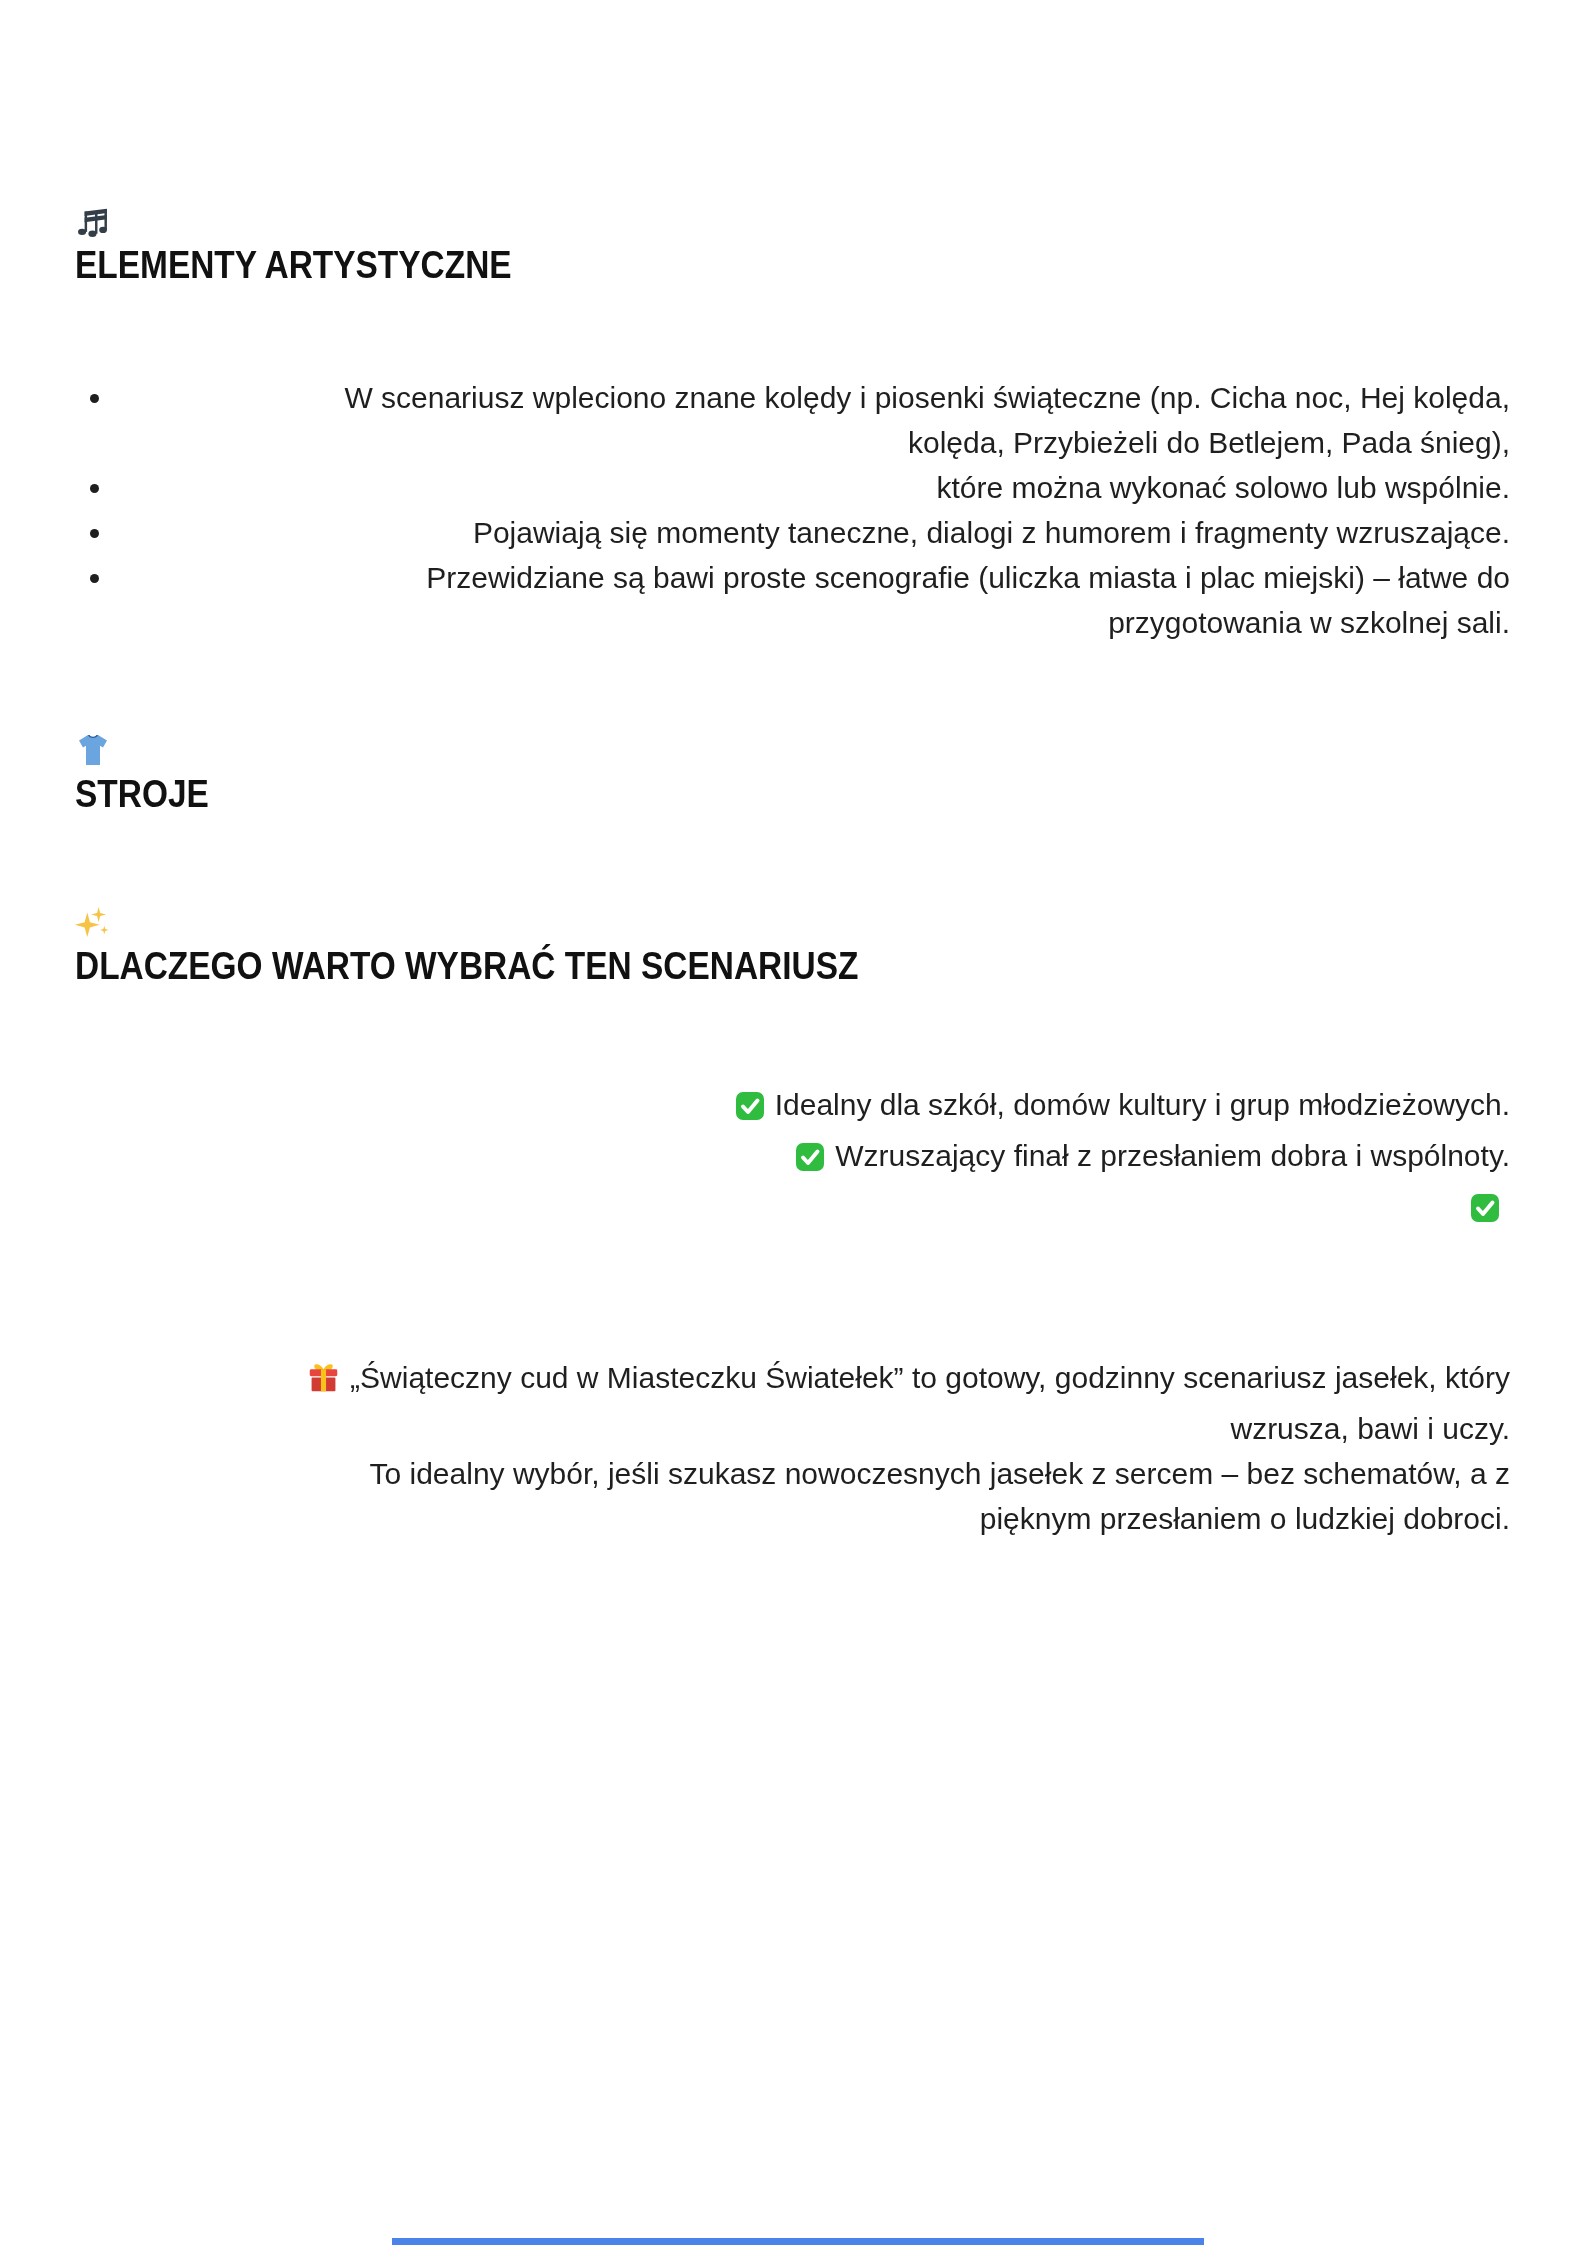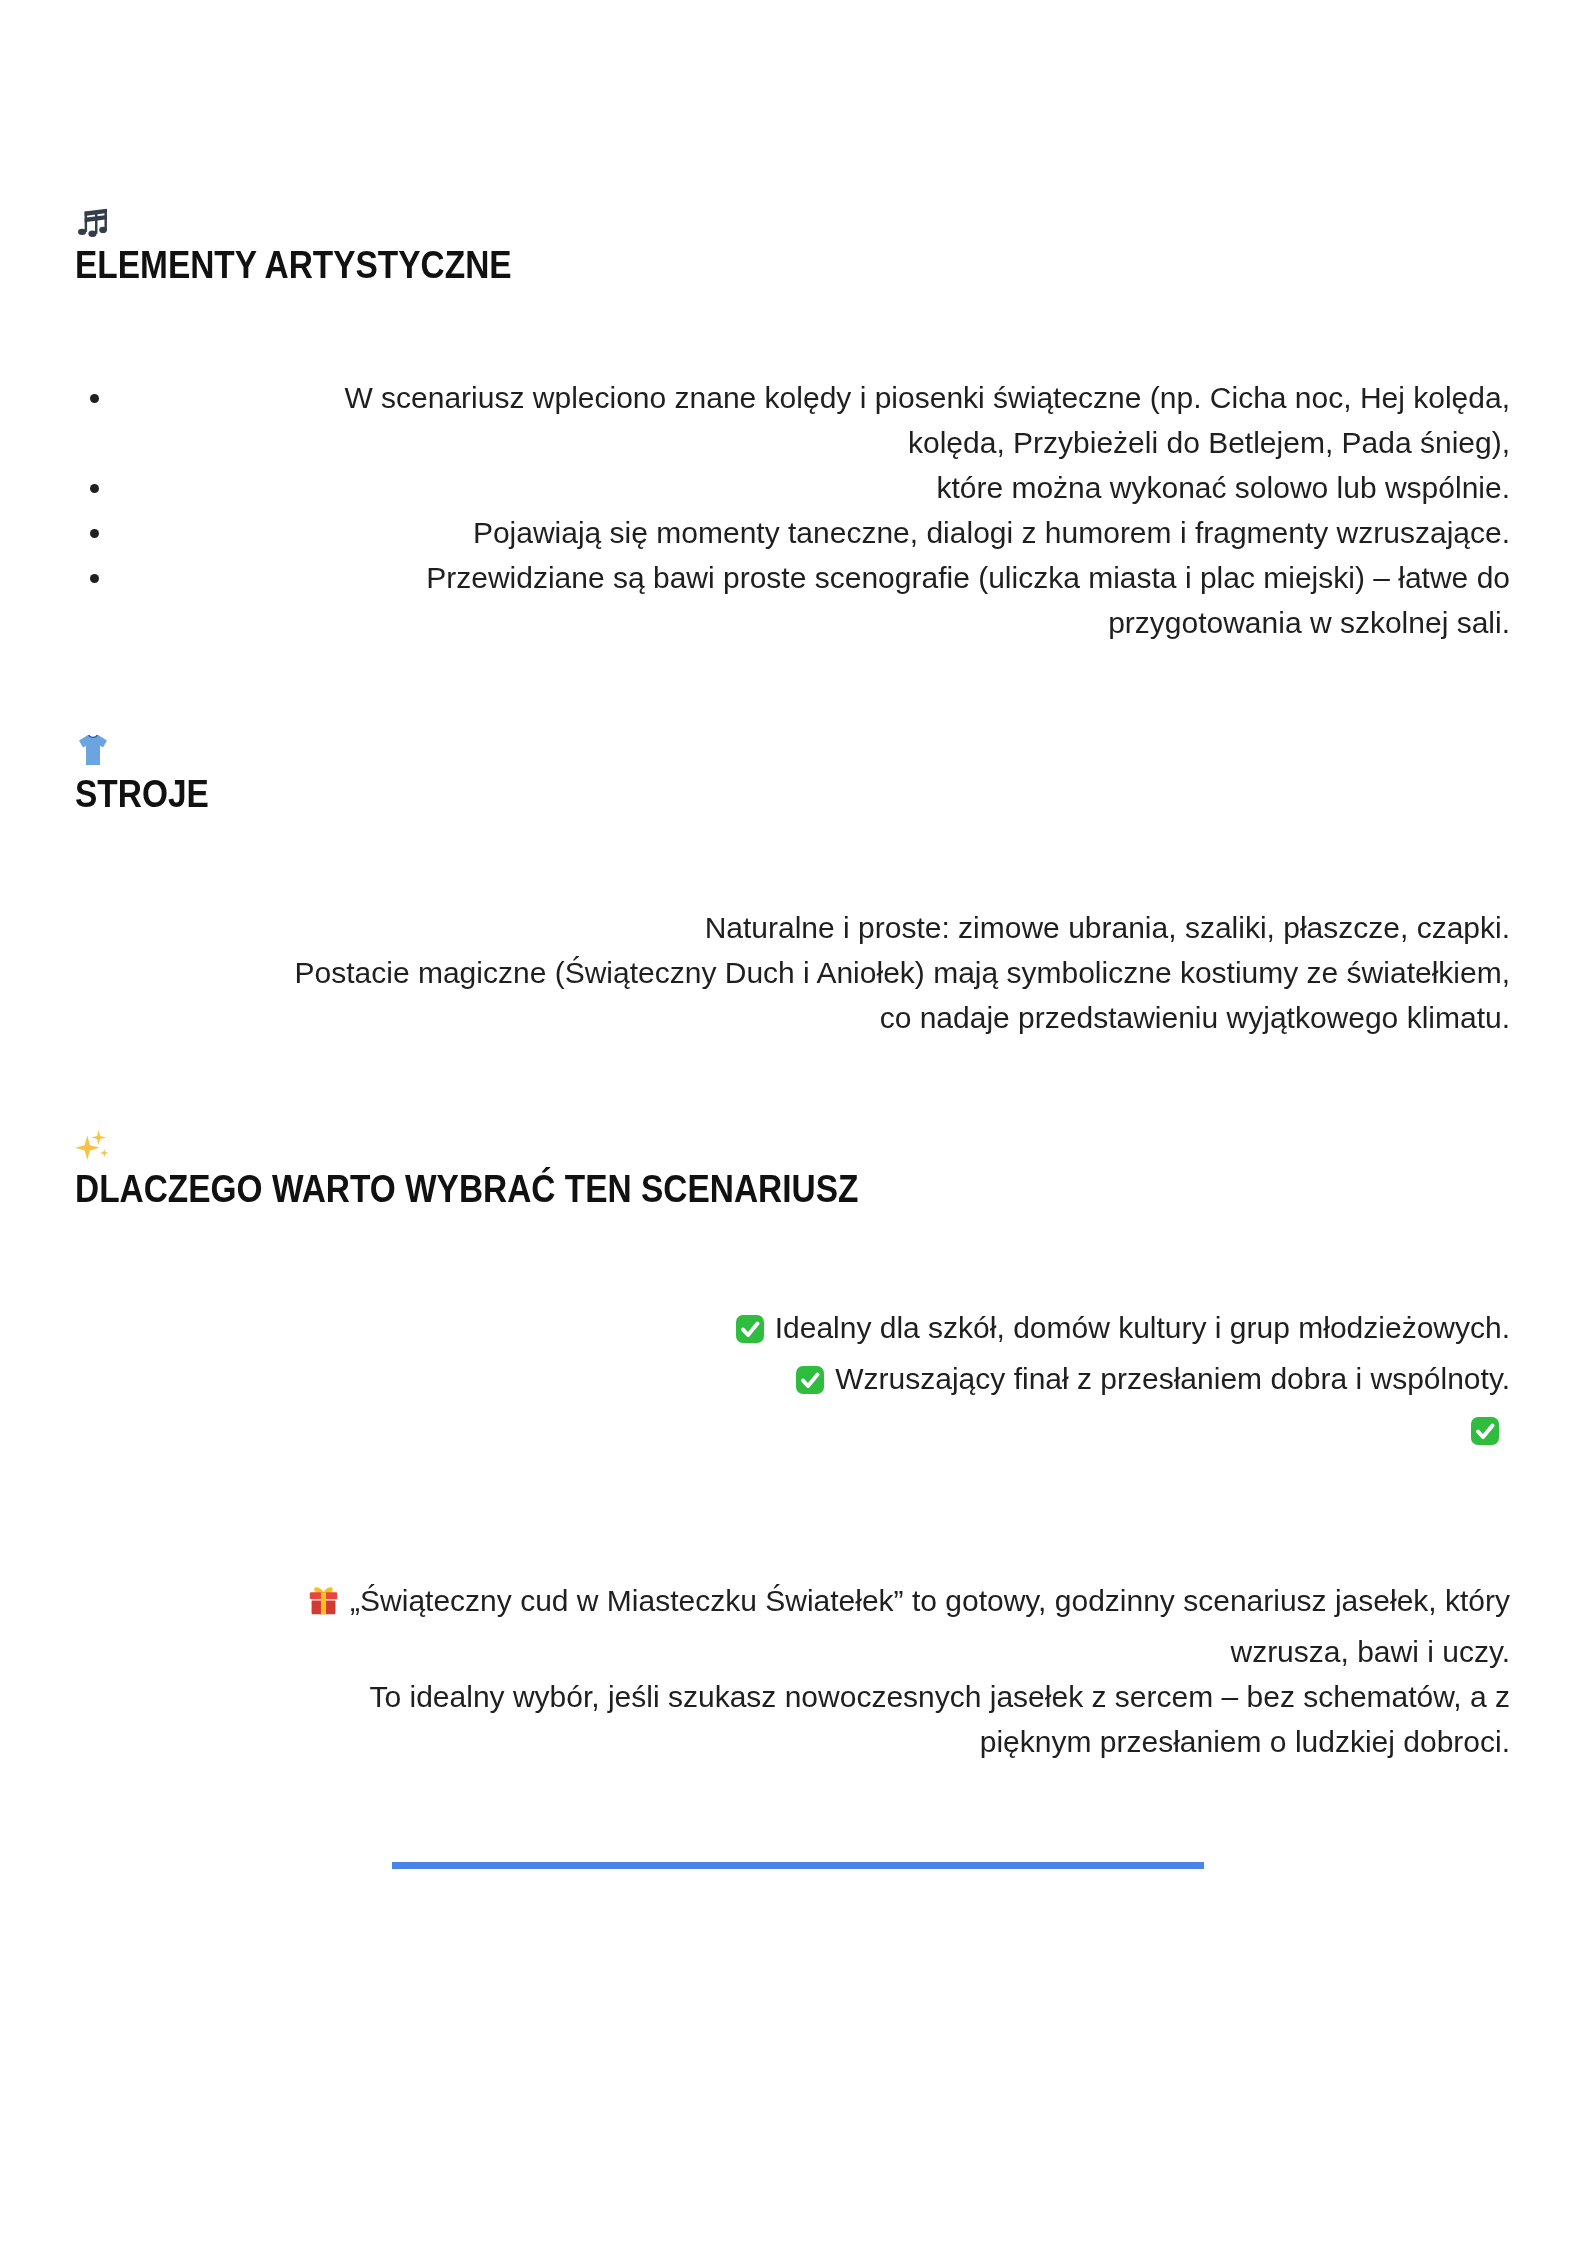--- a/index.html
+++ b/index.html
@@ -1,20 +1,20 @@
 <!DOCTYPE html>
 <html><head>
 <meta charset="utf-8">
 <style>
   * { margin: 0; padding: 0; box-sizing: border-box; }
   html, body { background: #ffffff; }
   .page {
     position: relative;
     width: 1588px;
-    height: 1869px;
+    height: 2245px;
     background: #ffffff;
     font-family: "Liberation Sans", "DejaVu Sans", sans-serif;
     color: #1f1f1f;
     padding: 198px 78px 0 75px;
     overflow: hidden;
   }
   .icon-line {
     height: 45px;
     display: flex;
     align-items: center;
@@ -91,23 +91,20 @@
   </div>
 
   <div class="sec-2">
     <div class="icon-line">
       <svg viewBox="0 0 36 36" width="36" height="36" aria-hidden="true">
         <path fill="#6aa5e0" d="M13 3 L4 8.5 L8 15.5 L11 13.8 L11 33 L25 33 L25 13.8 L28 15.5 L32 8.5 L23 3 L21.5 3 C20.6 5.4 15.4 5.4 14.5 3 Z"></path>
         <path fill="#2e5f9e" d="M14.5 3 C15.4 5.4 20.6 5.4 21.5 3 L23 3 C22 7 14 7 13 3 Z"></path>
       </svg>
     </div>
     <h2>STROJE</h2>
-    <p class="body-text">Naturalne i proste: zimowe ubrania, szaliki, płaszcze, czapki.
-Postacie magiczne (Świąteczny Duch i Aniołek) mają symboliczne kostiumy ze światełkiem,
-co nadaje przedstawieniu wyjątkowego klimatu.</p>
   </div>
 
   <div class="sec-3">
     <div class="icon-line">
       <svg viewBox="0 0 36 36" width="34" height="34" aria-hidden="true">
         <g fill="#f6c344">
           <path d="M13 8 L15.8 18.2 L26 21 L15.8 23.8 L13 34 L10.2 23.8 L0 21 L10.2 18.2 Z"></path>
           <path d="M25 2 L26.6 8.4 L33 10 L26.6 11.6 L25 18 L23.4 11.6 L17 10 L23.4 8.4 Z"></path>
           <path d="M31 22 L32 25.5 L35.5 26.5 L32 27.5 L31 31 L30 27.5 L26.5 26.5 L30 25.5 Z"></path>
         </g>

